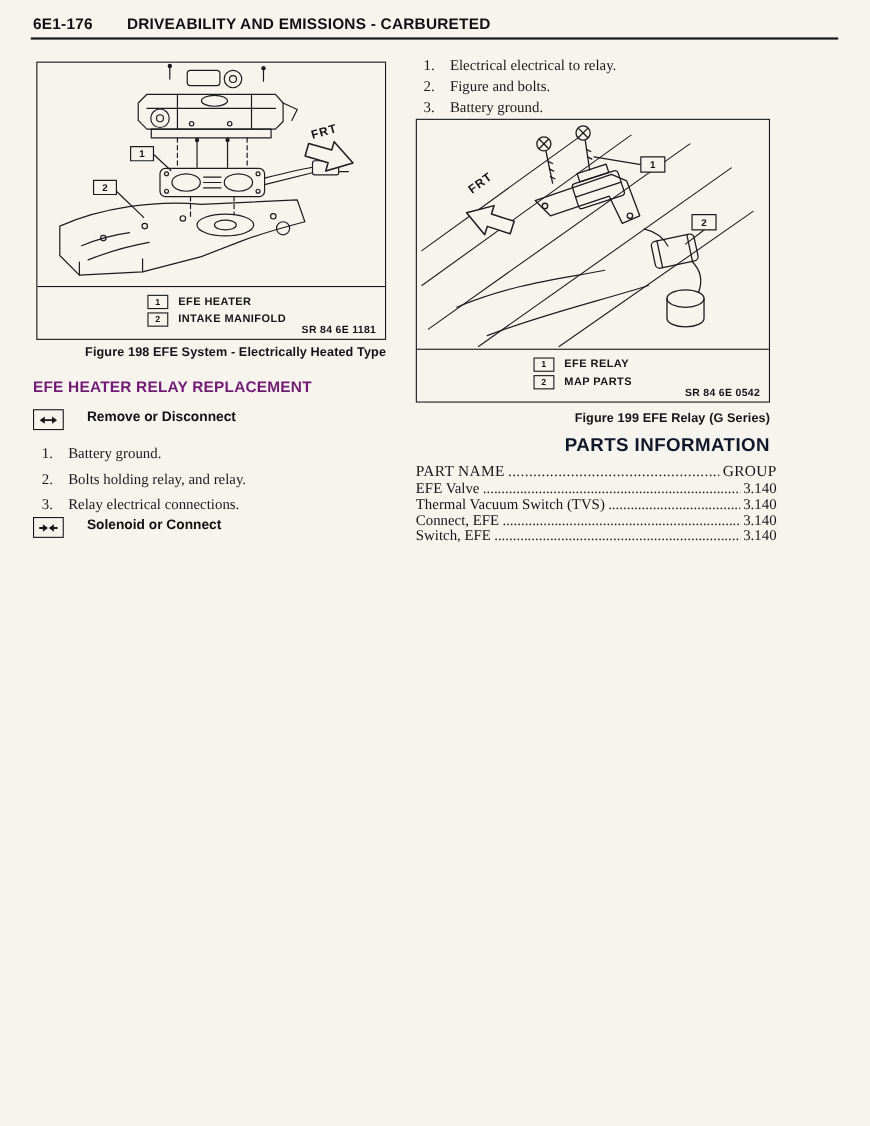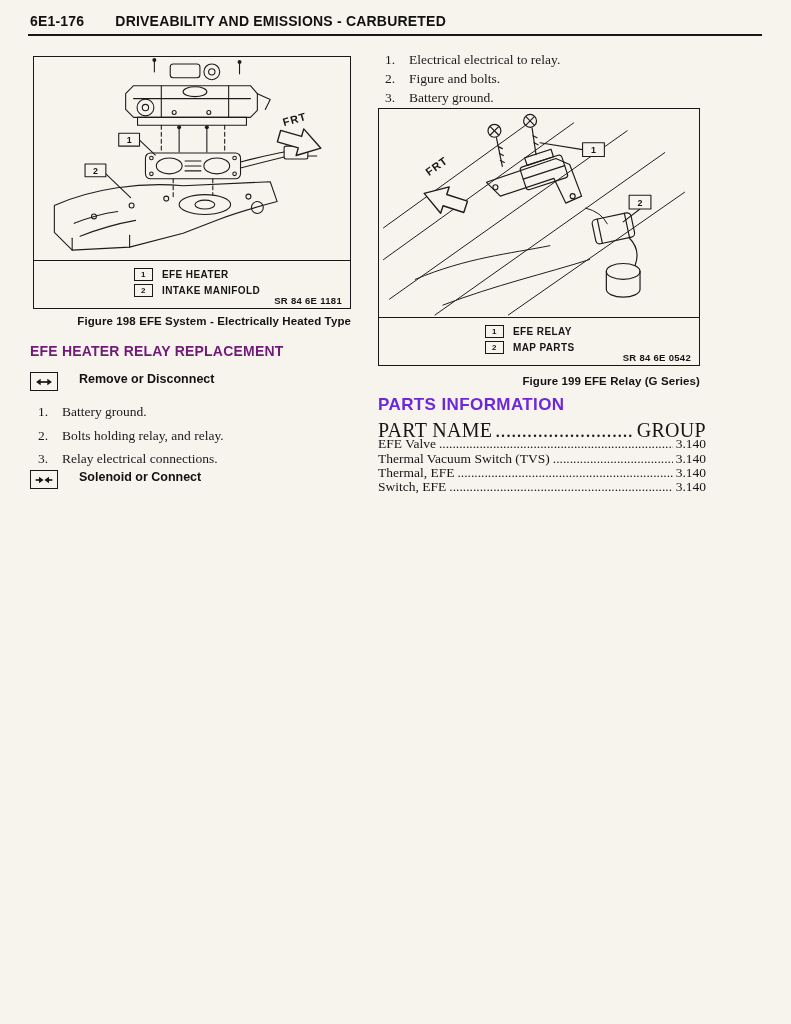--- a/index.html
+++ b/index.html
@@ -48,26 +48,26 @@
 
   .steps{position:absolute;font:400 13.5px "Liberation Serif",serif;color:#1a1a1a}
   #left-steps{left:38px;top:404px;width:310px}
   #right-steps{left:385px;top:52px;width:320px}
   .step-row{display:flex}
   #left-steps .step-row{margin-bottom:7.5px}
   #right-steps .step-row{margin-bottom:3px}
   .step-num{width:24px;flex:0 0 auto}
 
   
-  #parts-title{position:absolute;left:378px;top:395px;width:322px;text-align:left;
-       font:700 17px "Liberation Sans",sans-serif;letter-spacing:.4px;color:#6d28d9}
+  #parts-title{position:absolute;left:378px;top:395px;width:322px;text-align:right;
+       font:700 17px "Liberation Sans",sans-serif;letter-spacing:.4px;color:#0f172a}
   #parts-table{position:absolute;left:378px;top:423px;width:328px;
        font:400 13.5px "Liberation Serif",serif;color:#161616}
   .parts-row{display:flex;align-items:baseline;line-height:14.3px}
-  .parts-head{font-size:20px;letter-spacing:.3px}
+  .parts-head{font-size:14px;letter-spacing:.3px}
   .parts-name{white-space:nowrap}
   .parts-leader{flex:1;min-width:0;overflow:hidden;white-space:nowrap;margin:0 3px;color:#1a1a1a}
   .parts-leader::after{content:"........................................................................................................................"}
   .parts-group{white-space:nowrap}
 
   svg text{font-family:"Liberation Sans",sans-serif}
 </style>
 </head>
 <body>
 
@@ -333,21 +333,21 @@
       <span class="parts-name">EFE Valve</span>
       <span class="parts-leader"></span>
       <span class="parts-group">3.140</span>
     </div>
     <div class="parts-row">
       <span class="parts-name">Thermal Vacuum Switch (TVS)</span>
       <span class="parts-leader"></span>
       <span class="parts-group">3.140</span>
     </div>
     <div class="parts-row">
-      <span class="parts-name">Thermal, EFE</span>
+      <span class="parts-name">Connect, EFE</span>
       <span class="parts-leader"></span>
       <span class="parts-group">3.140</span>
     </div>
     <div class="parts-row">
       <span class="parts-name">Switch, EFE</span>
       <span class="parts-leader"></span>
       <span class="parts-group">3.140</span>
     </div>
   </div>
 

